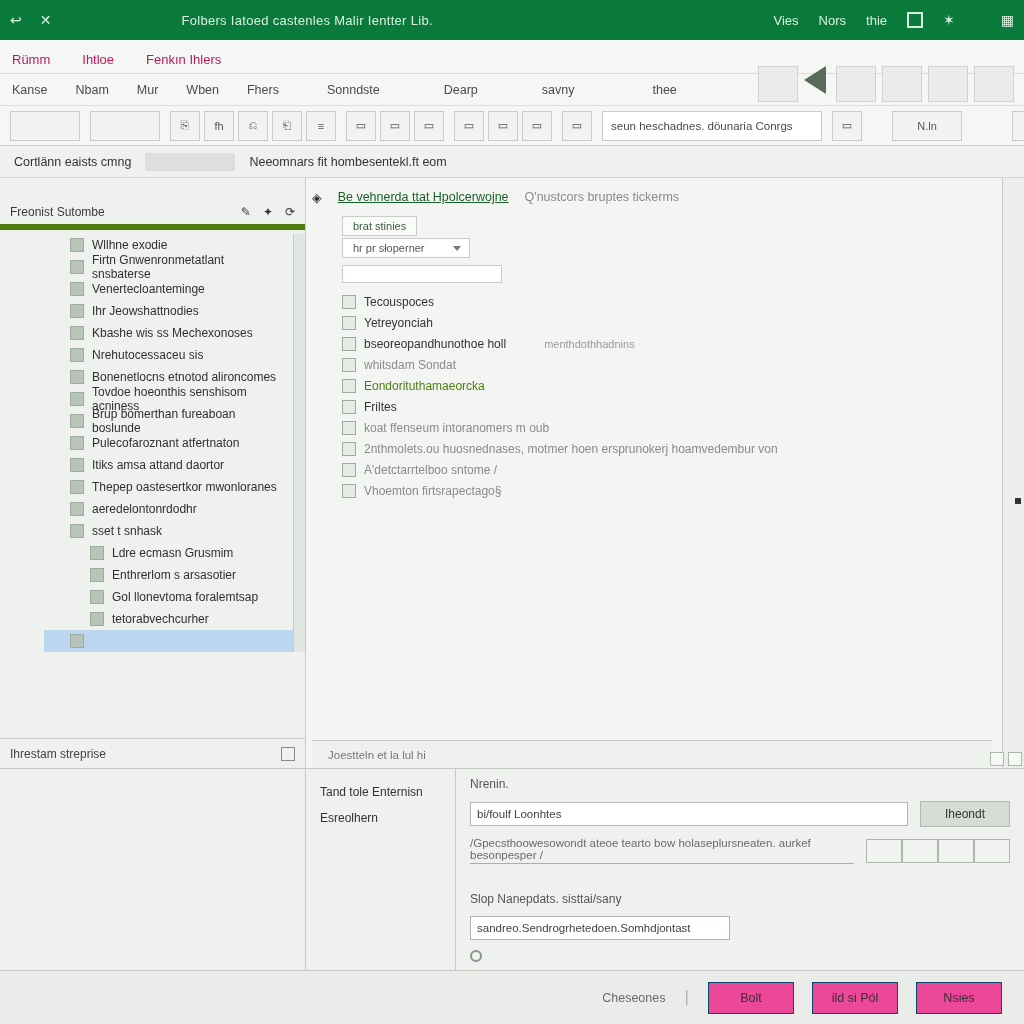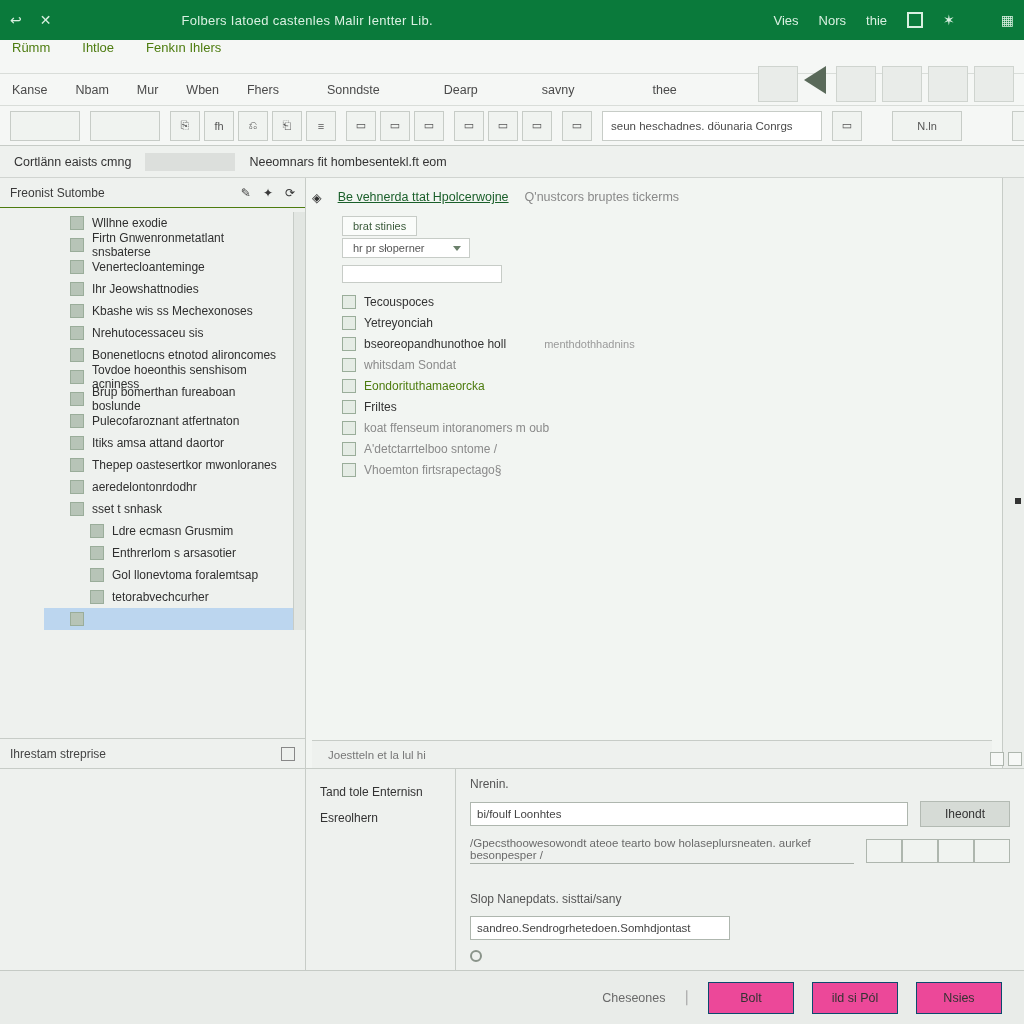--- a/index.html
+++ b/index.html
@@ -6,21 +6,21 @@
   html, body { width: 1024px; height: 1024px; background: #e8ebe8; overflow: hidden; }
 
   
   .titlebar { height: 40px; background: #0a7a3b; color: #fff; display: flex; align-items: center; padding: 0 10px; font-size: 13px; }
   .titlebar .tb-left { display: flex; gap: 18px; align-items: center; flex: 0 0 auto; }
   .titlebar .tb-center { flex: 1 1 auto; text-align: left; padding-left: 130px; color: #d9f0e1; letter-spacing: .3px; }
   .titlebar .tb-right { display: flex; gap: 20px; align-items: center; flex: 0 0 auto; color: #d9f0e1; }
   .square { width: 16px; height: 16px; border: 2px solid #d9f0e1; }
 
   
-  .menubar { height: 34px; background: #f5f7f5; display: flex; padding: 0 12px; gap: 32px; font-size: 13px; color: #4d7c0f; border-bottom: 1px solid #d9ddd9; }
+  .menubar { height: 34px; background: #f5f7f5; display: flex; align-items: flex-end; padding: 0 12px; gap: 32px; font-size: 13px; color: #be185d; border-bottom: 1px solid #d9ddd9; }
   .menubar span { padding-bottom: 6px; cursor: pointer; }
 
   .tabbar { height: 32px; background: #f5f7f5; display: flex; align-items: center; padding: 0 12px; gap: 28px; font-size: 12.5px; color: #4a4a4a; border-bottom: 1px solid #d9ddd9; position: relative; }
   .tabbar .thumbs { position: absolute; right: 10px; top: -8px; display: flex; gap: 6px; }
   .thumb { width: 40px; height: 36px; background: #e9ece9; border: 1px solid #cfd4cf; }
   .arrow-left { width: 0; height: 0; border-top: 14px solid transparent; border-bottom: 14px solid transparent; border-right: 22px solid #5a6a5a; margin-right: 4px; }
 
   .toolbar { height: 40px; background: #f5f7f5; display: flex; align-items: center; padding: 4px 10px; gap: 10px; border-bottom: 1px solid #c7ccc7; }
   .tbtn { height: 30px; min-width: 30px; border: 1px solid #c7ccc7; background: #f0f3f0; display: flex; align-items: center; justify-content: center; font-size: 11px; color: #555; }
   .tgroup { display: flex; gap: 4px; }
@@ -30,21 +30,21 @@
 
   
   .pathbar { height: 32px; background: #eef1ee; display: flex; align-items: center; padding: 0 14px; font-size: 12.5px; color: #333; gap: 14px; border-bottom: 1px solid #d0d4d0; }
   .pathbar .bcfield { width: 90px; height: 18px; background: #dcdfdc; }
 
   
   .main { display: flex; height: 590px; }
 
   
   .sidebar { width: 306px; background: #eef1ee; border-right: 1px solid #c7ccc7; display: flex; flex-direction: column; }
-  .tree-header { height: 30px; display: flex; align-items: center; padding: 0 10px; font-size: 12px; color: #3a3a3a; border-bottom: 1px solid #4d7c0f; gap: 12px; }
+  .tree-header { height: 30px; display: flex; align-items: center; padding: 0 10px; font-size: 12px; color: #3a3a3a; border-bottom: 6px solid #4d7c0f; gap: 12px; margin-top: 22px; }
   .tree-header .title { flex: 1; }
   .tree-body { flex: 1; overflow-y: auto; padding: 4px 0; }
   .tree-item { display: flex; align-items: center; height: 22px; padding: 0 8px 0 26px; font-size: 12px; color: #2f2f2f; gap: 8px; position: relative; cursor: pointer; margin-left: 44px; }
   .tree-item .ticon { width: 14px; height: 14px; background: #b7c4b7; border: 1px solid #9aad9a; flex: 0 0 auto; }
   .tree-item.child { padding-left: 46px; }
   .tree-item.selected { background: #bcd6ef; }
   .tree-footer { height: 30px; border-top: 1px solid #c7ccc7; display: flex; align-items: center; padding: 0 10px; font-size: 12px; color: #444; gap: 8px; }
   .tree-footer .sq { width: 14px; height: 14px; border: 1px solid #888; margin-left: auto; }
 
   
@@ -311,20 +311,24 @@
           <div class="drow">
             <span class="dicon"></span>
             <span>Friltes</span>
           </div>
           <div class="drow muted">
             <span class="dicon"></span>
             <span style="color: rgb(138, 138, 138);">koat ffenseum intoranomers m oub</span>
           </div>
           <div class="drow muted">
             <span class="dicon"></span>
+            <span style="color: rgb(138, 138, 138);">2nthmolets.ou huosnednases, motmer  hoen ersprunokerj hoamvedembur von</span>
+          </div>
+          <div class="drow muted">
+            <span class="dicon"></span>
             <span style="color: rgb(138, 138, 138);">A'detctarrtelboo sntome /</span>
           </div>
           <div class="drow muted">
             <span class="dicon"></span>
             <span style="color: rgb(138, 138, 138);">Vhoemton firtsrapectago§</span>
           </div>
         </div>
       <div class="detail-strip" style="margin-top:auto">Joestteln et la lul hi</div>
     </div>
     <div class="content-scroll">

